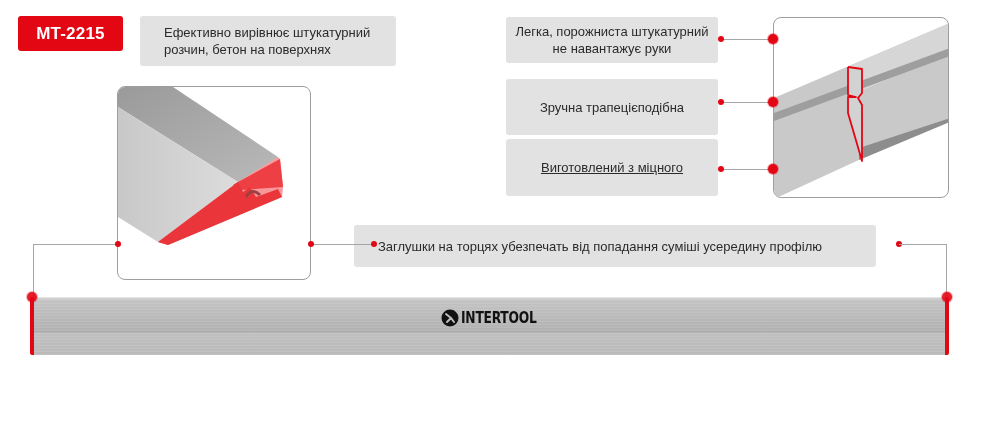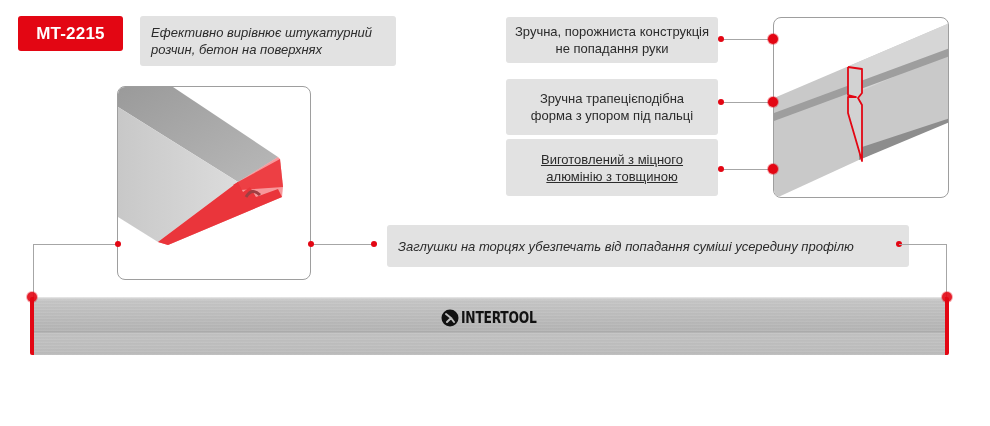--- a/index.html
+++ b/index.html
@@ -4,21 +4,21 @@
 <style>
   html, body { margin: 0; padding: 0; background: #ffffff; }
   body { width: 990px; height: 426px; position: relative; overflow: hidden;
          font-family: "Liberation Sans", "DejaVu Sans", sans-serif; color: #2a2a2a; }
   .abs { position: absolute; }
   .badge { left: 18px; top: 16px; width: 105px; height: 35px; background: #e30613;
            border-radius: 3px; color: #fff; font-weight: bold; font-size: 17px;
            display: flex; align-items: center; justify-content: center; letter-spacing: 0.2px; text-align: center; }
   .callout { background: #e2e2e2; border-radius: 3px; font-size: 13px; line-height: 17px;
              color: #2b2b2b; display: flex; align-items: center; box-sizing: border-box; }
-  .callout.left { justify-content: flex-start; text-align: left; padding-left: 11px; font-style: italic; }
+  .callout.left { justify-content: flex-start; text-align: left; padding-left: 24px; }
   .callout.center { justify-content: center; text-align: center; padding: 0 6px; }
   .line { background: #a6a6a6; }
   .dot { width: 6px; height: 6px; border-radius: 50%; background: #e30613; }
   .dot.big { width: 10px; height: 10px; background: #e30613; box-shadow: 0 0 0 1px rgba(227,6,19,0.35); }
   .frame { border: 1.5px solid #9e9e9e; border-radius: 8px; box-sizing: border-box; background: #fff; overflow: hidden; }
   .bar { left: 32px; top: 297px; width: 916px; height: 58px;
          background: linear-gradient(180deg, #e6e6e6 0px, #c6c6c6 3px, #bdbdbd 18px, #b4b4b4 34px, #a8a8a8 35px, #c2c2c2 36px, #bcbcbc 58px); }
   .bar-texture { position: absolute; inset: 0;
          background: repeating-linear-gradient(0deg, rgba(255,255,255,0.06) 0px, rgba(255,255,255,0.06) 1px, rgba(0,0,0,0.03) 2px, rgba(0,0,0,0) 3px); }
   .endcap { width: 4px; background: #e30613; }
@@ -63,50 +63,48 @@
     <polygon points="0,80 176,5 176,100 0,181" fill="#c9c9c9"></polygon>
     <polygon points="75,48 176,5 176,35 75,78" fill="#d6d6d6"></polygon>
     <polygon points="0,95 176,30 176,38 0,103" fill="#9e9e9e"></polygon>
     <polygon points="85,142 176,104 176,100 85,130" fill="#8d8d8d"></polygon>
     <polyline points="74,49 88,51 88,75 84,80 88,87 88,143 74,95 74,79 82,79 74,77 74,49" fill="#d2d2d2" stroke="#e30613" stroke-width="1.8" stroke-linejoin="round"></polyline>
   </svg>
 </div>
 
 <div class="abs callout center" style="left:506px; top:17px; width:212px; height:46px;">
   <div>
-    <div>Зручна, порожниста конструкція</div>
-    <div>не попадання руки</div>
+    <div>Легка, порожниста штукатурний</div>
+    <div>не навантажує руки</div>
   </div>
 </div>
 <div class="abs callout center" style="left:506px; top:79px; width:212px; height:56px;">
   <div>
     <div>Зручна трапецієподібна</div>
-    <div>форма з упором під пальці</div>
   </div>
 </div>
 <div class="abs callout center" style="left:506px; top:139px; width:212px; height:57px;text-decoration:underline;">
   <div>
     <div>Виготовлений з міцного</div>
-    <div>алюмінію з товщиною</div>
   </div>
 </div>
 
 <div class="abs line" style="left:721px; top:39px; width:52px; height:1px;"></div>
 <div class="abs dot" style="left:718px; top:36px;"></div>
 <div class="abs dot big" style="left:768px; top:34px;"></div>
 
 <div class="abs line" style="left:721px; top:102px; width:52px; height:1px;"></div>
 <div class="abs dot" style="left:718px; top:99px;"></div>
 <div class="abs dot big" style="left:768px; top:97px;"></div>
 
 <div class="abs line" style="left:721px; top:169px; width:52px; height:1px;"></div>
 <div class="abs dot" style="left:718px; top:166px;"></div>
 <div class="abs dot big" style="left:768px; top:164px;"></div>
 
-<div class="abs callout left" style="left:387px; top:225px; width:522px; height:42px;">
+<div class="abs callout left" style="left:354px; top:225px; width:522px; height:42px;">
   <span>Заглушки на торцях убезпечать від попадання суміші усередину профілю</span>
 </div>
 
 <div class="abs line" style="left:33px; top:244px; width:85px; height:1px;"></div>
 <div class="abs line" style="left:33px; top:244px; width:1px; height:54px;"></div>
 <div class="abs dot" style="left:115px; top:241px;"></div>
 <div class="abs line" style="left:311px; top:244px; width:63px; height:1px;"></div>
 <div class="abs dot" style="left:308px; top:241px;"></div>
 <div class="abs dot" style="left:371px; top:241px;"></div>
 <div class="abs dot" style="left:896px; top:241px;"></div>

